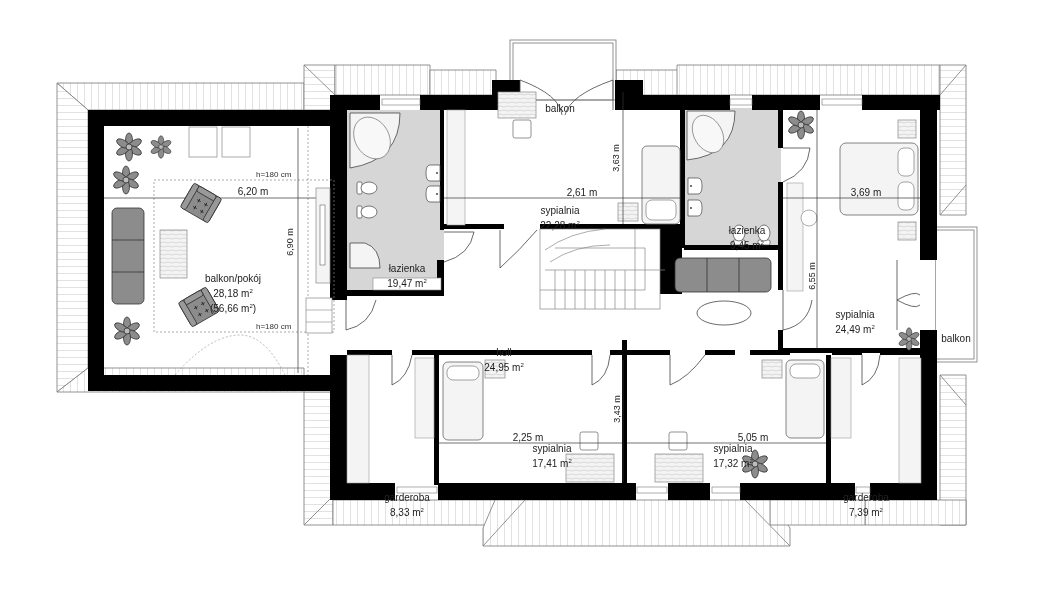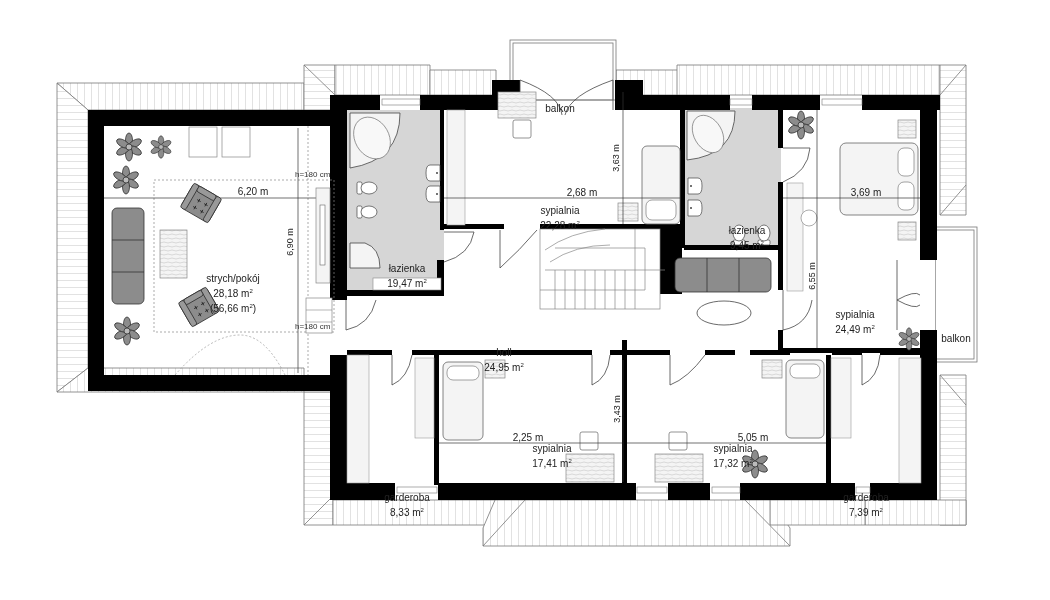--- a/index.html
+++ b/index.html
@@ -1,21 +1,21 @@
 <!DOCTYPE html>
 <html><head>
 <meta charset="utf-8">
 <style>
   html,body{margin:0;padding:0;background:#fff;}
   body{width:1050px;height:600px;position:relative;overflow:hidden;font-family:"Liberation Sans",sans-serif;}
   svg{position:absolute;left:0;top:0;}
   .lbl{position:absolute;font-size:10px;color:#222;text-align:center;line-height:12px;white-space:nowrap;transform:translateX(-50%);margin-top:45px;}
   .dim{position:absolute;font-size:10px;color:#222;white-space:nowrap;transform:translateX(-50%);}
   .dimv{position:absolute;font-size:9px;color:#222;white-space:nowrap;transform:translate(-50%,-50%) rotate(-90deg);}
-  .h180{position:absolute;font-size:8px;color:#333;white-space:nowrap;margin-left:39px;}
+  .h180{position:absolute;font-size:8px;color:#333;white-space:nowrap;}
   sup{font-size:6px;}
 </style>
 </head>
 <body>
 
 <svg width="1050" height="600" viewBox="0 0 1050 600">
   <defs>
     <pattern id="hatchV" width="7" height="10" patternUnits="userSpaceOnUse">
       <rect width="7" height="10" fill="#fff"></rect>
       <line x1="0" y1="0" x2="0" y2="10" stroke="#aaa" stroke-width="0.7"></line>
@@ -292,21 +292,21 @@
     <rect x="669" y="432" width="18" height="18" rx="2" fill="#fff" stroke="#666" stroke-width="0.7"></rect>
     <rect x="655" y="454" width="48" height="28" fill="url(#wood)" stroke="#888" stroke-width="0.7"></rect>
     <use href="#plant" transform="translate(755,464)"></use>
     <rect x="831" y="358" width="20" height="80" fill="#f4f4f4" stroke="#999" stroke-width="0.6"></rect>
     <rect x="899" y="358" width="22" height="125" fill="#f4f4f4" stroke="#999" stroke-width="0.6"></rect>
     <line x1="627" y1="443" x2="826" y2="443" stroke="#333" stroke-width="0.7"></line>
   </g>
 </svg>
 
 <div class="lbl" style="left:233px;top:228px;">
-  <div>strych/pokój</div>
+  <div>balkon/pokój</div>
   <div><span>28,18 m</span><sup>2</sup></div>
   <div><span>(56,66 m</span><sup>2</sup>)</div>
 </div>
 
 <div class="lbl" style="left:407px;top:218px;">
   <div>łazienka</div>
   <div><span>19,47 m</span><sup>2</sup></div>
 </div>
 
 <div class="lbl" style="left:560px;top:160px;">
@@ -349,19 +349,19 @@
   <div><span>7,39 m</span><sup>2</sup></div>
 </div>
 
 <div class="lbl" style="left:560px;top:58px;">balkon</div>
 <div class="lbl" style="left:956px;top:288px;">balkon</div>
 
 <div class="dim" style="left:253px;top:186px;">6,20 m</div>
 <div class="dimv" style="left:290px;top:242px;">6,90 m</div>
 <div class="h180" style="left:256px;top:170px;">h=180 cm</div>
 <div class="h180" style="left:256px;top:322px;">h=180 cm</div>
-<div class="dim" style="left:582px;top:187px;">2,68 m</div>
+<div class="dim" style="left:582px;top:187px;">2,61 m</div>
 <div class="dimv" style="left:616px;top:158px;">3,63 m</div>
 <div class="dim" style="left:866px;top:187px;">3,69 m</div>
 <div class="dimv" style="left:812px;top:276px;">6,55 m</div>
 <div class="dim" style="left:528px;top:432px;">2,25 m</div>
 <div class="dimv" style="left:617px;top:409px;">3,43 m</div>
 <div class="dim" style="left:753px;top:432px;">5,05 m</div>
 
 </body></html>

